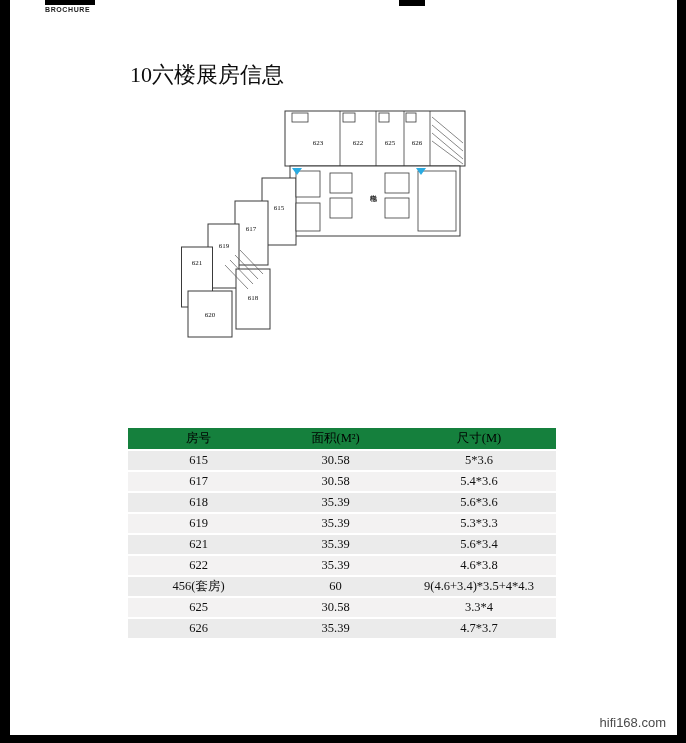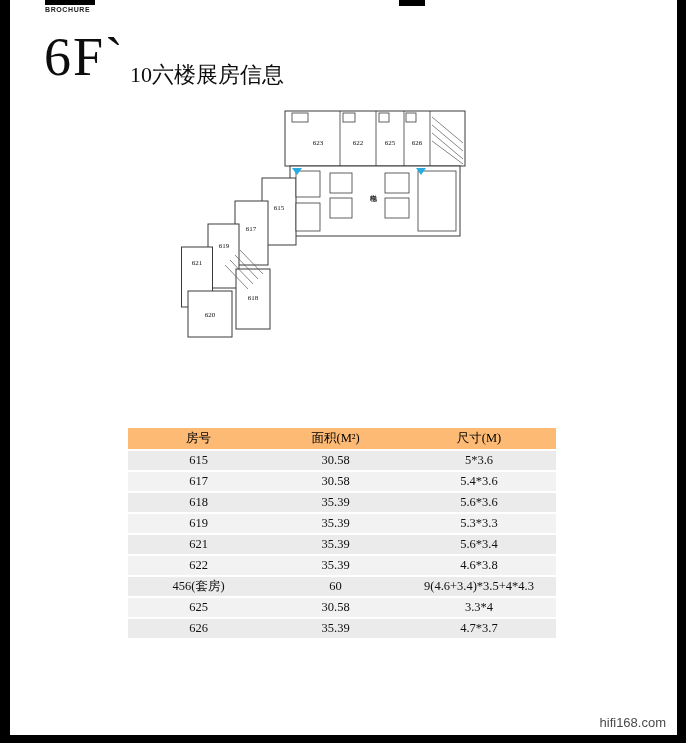--- a/index.html
+++ b/index.html
@@ -30,21 +30,21 @@
   }
   .page-title {
     position:absolute; left:130px; top:60px;
     font-size:22px; color:#0d0d0d;
   }
   .floorplan { position:absolute; left:180px; top:103px; width:290px; height:245px; }
   .table-wrap { position:absolute; left:128px; top:428px; width:428px; }
   table { border-collapse:collapse; width:100%; table-layout:fixed; font-size:12.5px; }
   col.c1 { width:33%; } col.c2 { width:31%; } col.c3 { width:36%; }
   th {
-    background:#fdba74; height:22px; font-weight:400; color:#000;
+    background:#15803d; height:22px; font-weight:400; color:#000;
     border-bottom:2px solid #ffffff; text-align:center; padding:0;
   }
   td {
     height:21px; text-align:center; padding:0;
     border-bottom:2px solid #ffffff; color:#101010;
   }
   tbody tr:nth-child(odd) td  { background:#ebebeb; }
   tbody tr:nth-child(even) td { background:#f3f2f2; }
   .watermark {
     position:absolute; right:20px; bottom:13px;
@@ -58,21 +58,20 @@
 
 <div class="page">
 
   <div class="edge edge-left"></div>
   <div class="edge edge-right"></div>
   <div class="edge edge-bottom"></div>
   <div class="logo-block"></div>
   <div class="top-mark"></div>
 
   <div class="brand">BROCHURE</div>
-  <div class="floor-label">6F`</div>
   <div class="page-title">10六楼展房信息</div>
 
   <div class="floorplan">
     <svg viewBox="0 0 290 245" width="290" height="245" xmlns="http://www.w3.org/2000/svg">
 
       <g fill="#ffffff" stroke="#3a3a3a" stroke-width="1">
         <rect x="105" y="8" width="180" height="55"></rect>
         <rect x="110" y="63" width="170" height="70"></rect>
         <rect x="82" y="75" width="34" height="67"></rect>
         <rect x="55" y="98" width="33" height="64"></rect>

